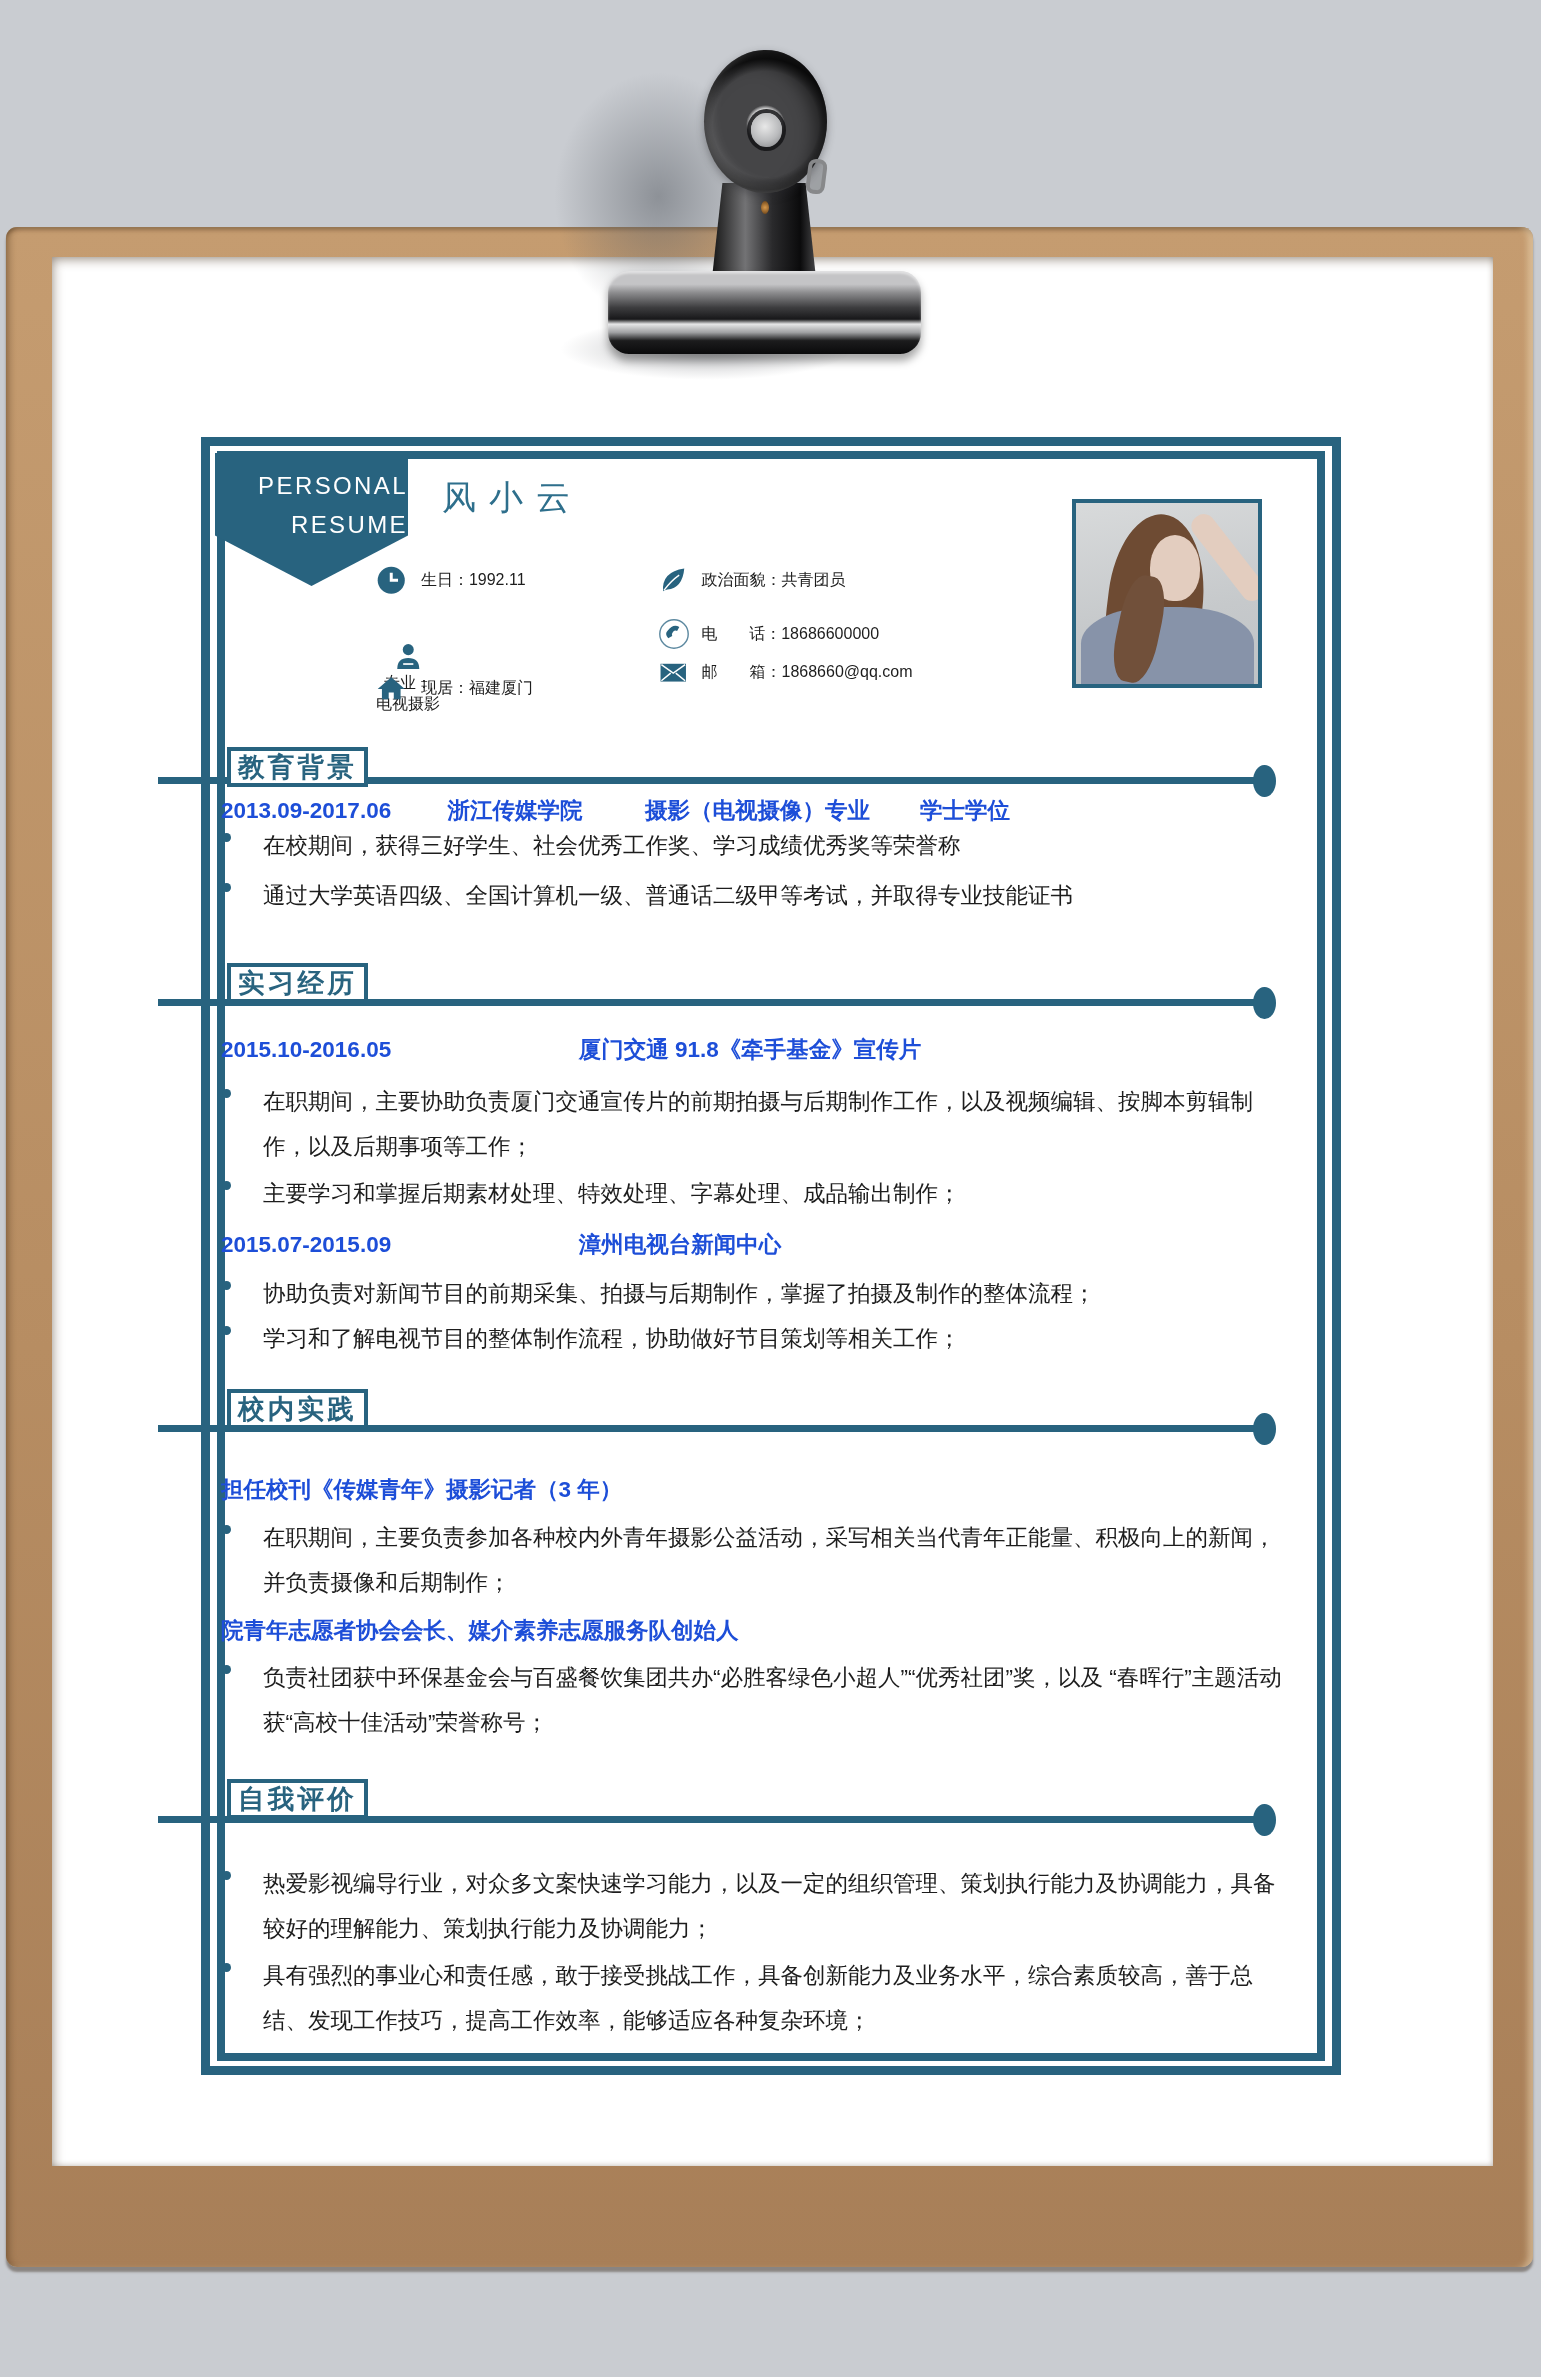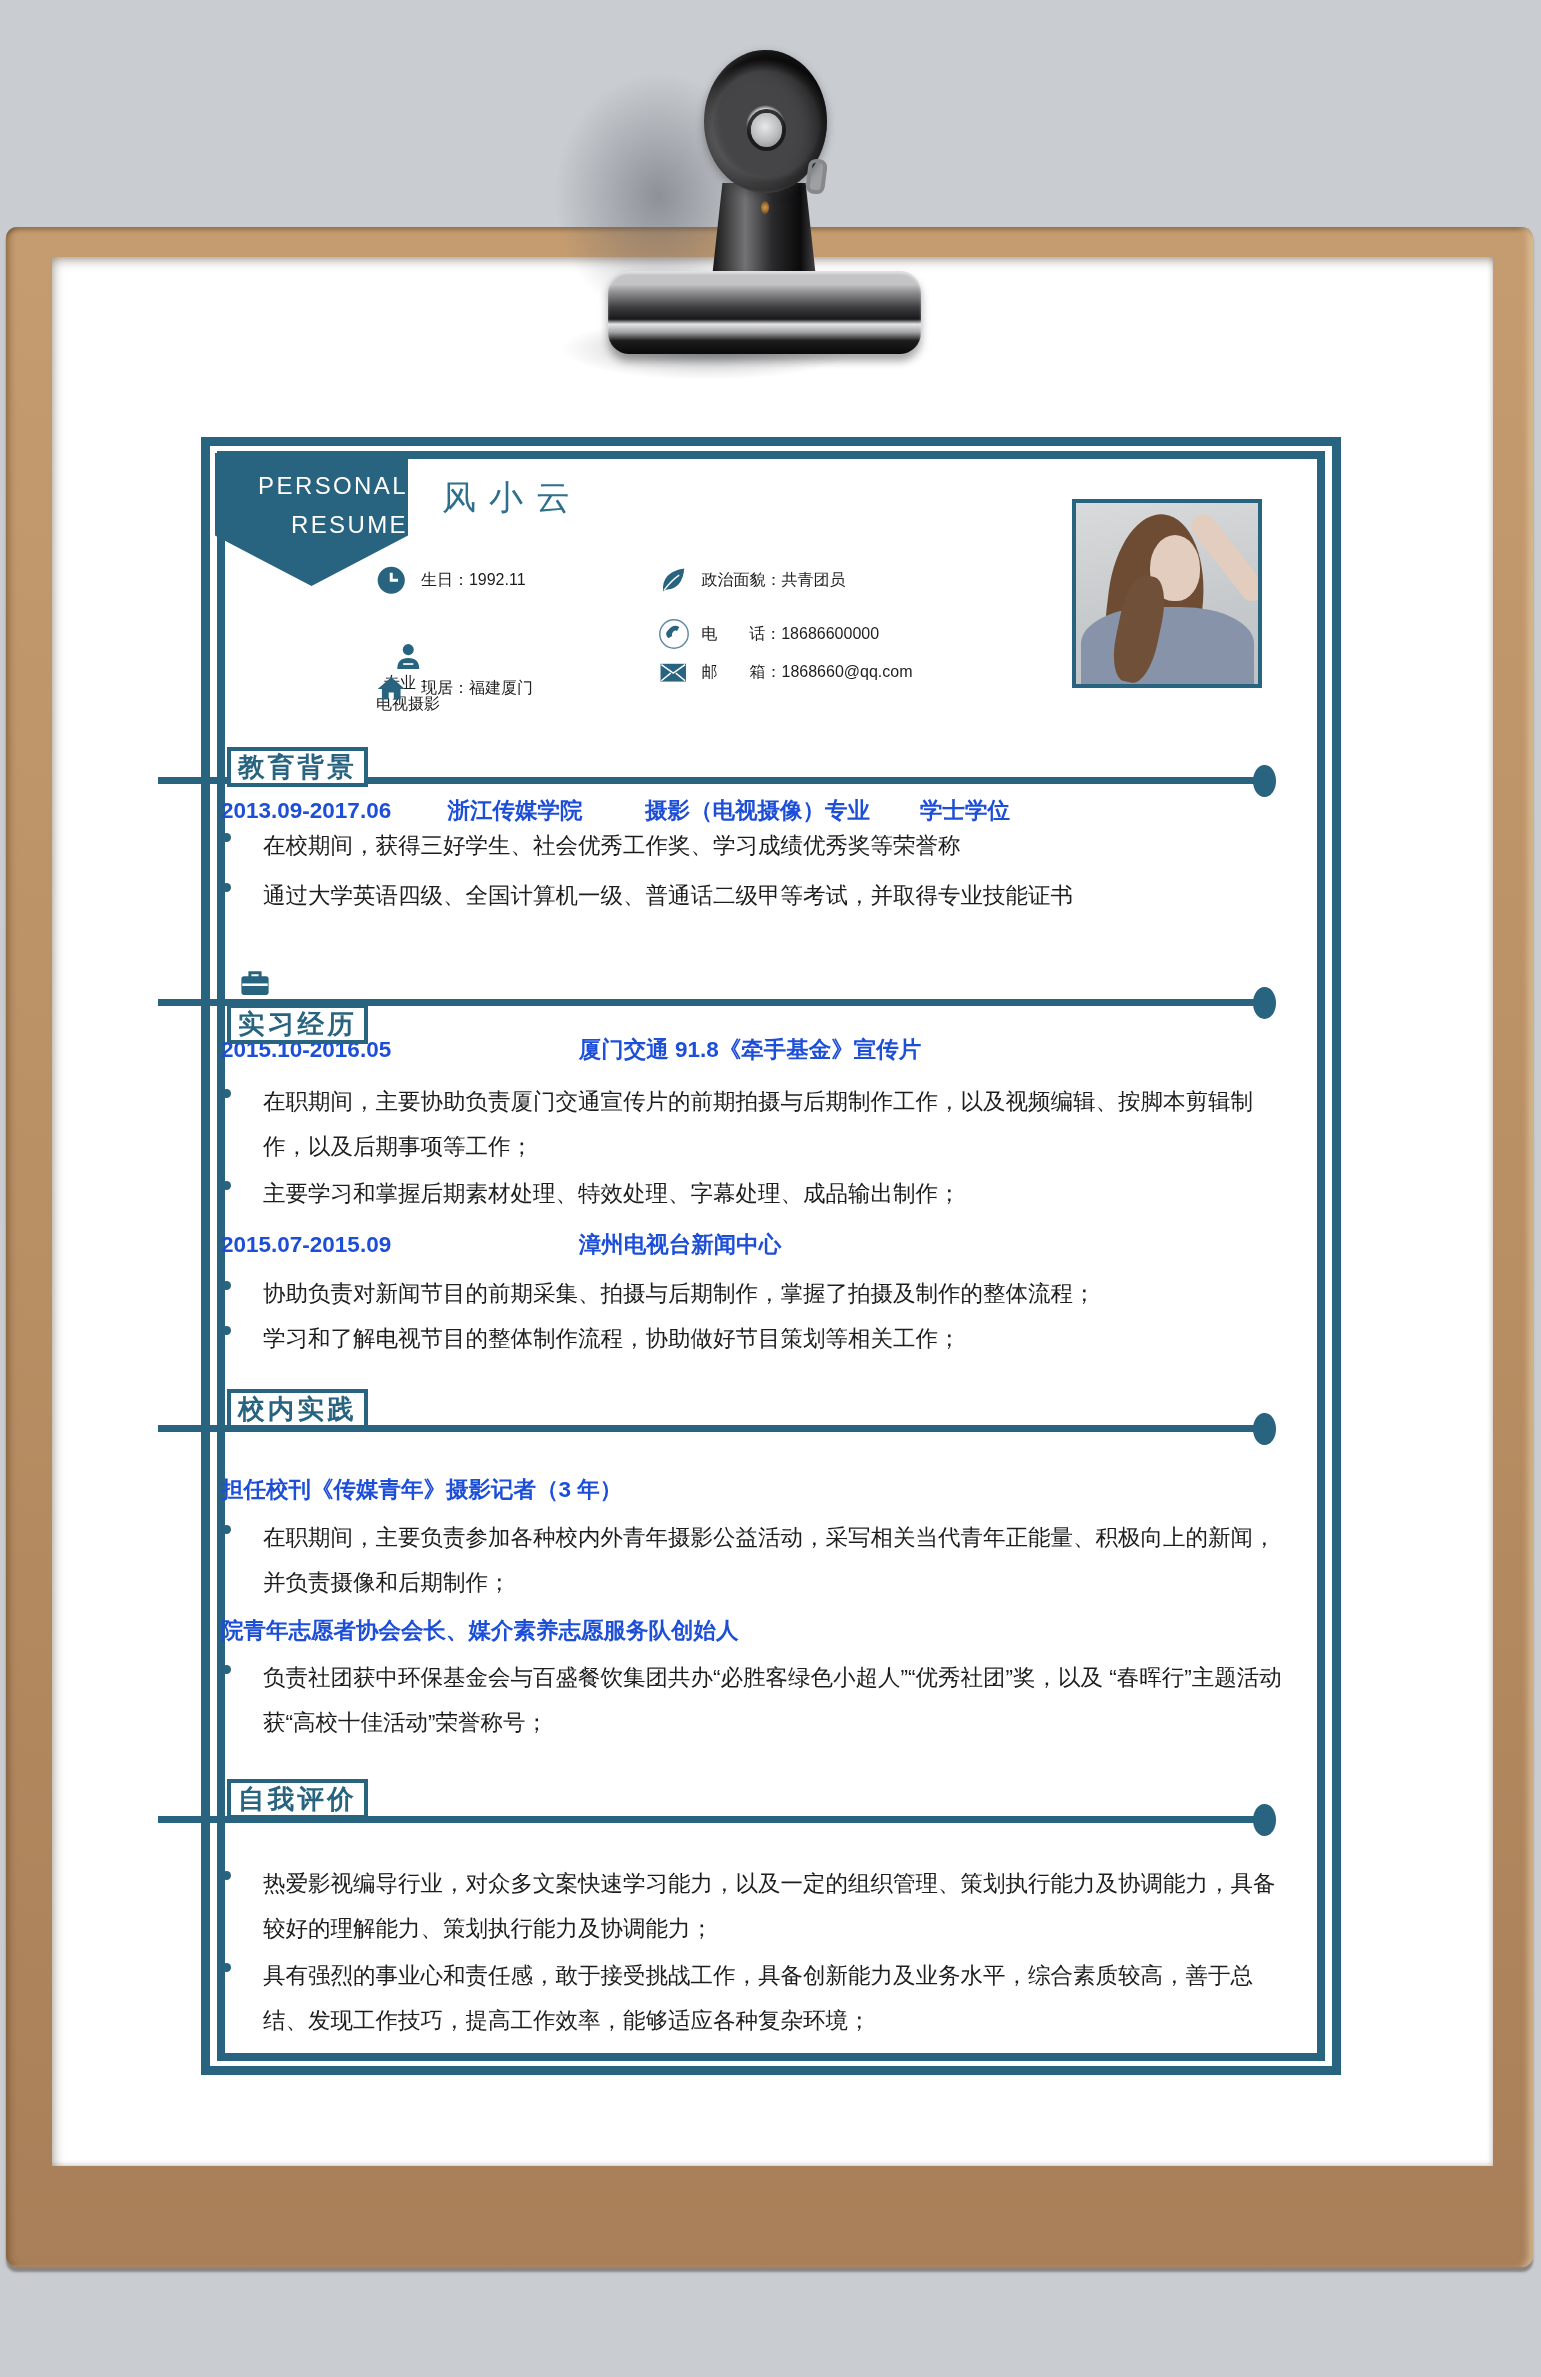--- a/index.html
+++ b/index.html
@@ -179,21 +179,21 @@
     <div class="item item-bullet" style="top:77px;">通过大学英语四级、全国计算机一级、普通话二级甲等考试，并取得专业技能证书</div>
   </div>
 
   <svg class="sec-icon" style="left:238px;top:966px;" viewBox="0 0 40 40">
       <path d="M14 13 v-5 h12 v5" stroke="#28637f" stroke-width="3.5" fill="none"></path>
       <rect x="4" y="12" width="32" height="22" rx="3" fill="#28637f"></rect>
       <rect x="5" y="20.5" width="30" height="3" fill="#fff"></rect>
     </svg>
   <div class="sec-rule" style="top:999px;"></div>
   <div class="sec-dot" style="top:987px;"></div>
-  <div class="sec-box" style="top:1004px;">
+  <div class="sec-box" style="top:963px;">
       <span>实习经历</span>
     </div>
   <div class="sec-content" style="top:1035px;">
     <div class="item item-heading" style="top:0;">2015.10-2016.05                              厦门交通 91.8《牵手基金》宣传片</div>
     <div class="item item-bullet" style="top:44px;">在职期间，主要协助负责厦门交通宣传片的前期拍摄与后期制作工作，以及视频编辑、按脚本剪辑制作，以及后期事项等工作；</div>
     <div class="item item-bullet" style="top:136px;">主要学习和掌握后期素材处理、特效处理、字幕处理、成品输出制作；</div>
     <div class="item item-heading" style="top:195px;">2015.07-2015.09                              漳州电视台新闻中心</div>
     <div class="item item-bullet" style="top:236px;">协助负责对新闻节目的前期采集、拍摄与后期制作，掌握了拍摄及制作的整体流程；</div>
     <div class="item item-bullet" style="top:281px;">学习和了解电视节目的整体制作流程，协助做好节目策划等相关工作；</div>
   </div>

